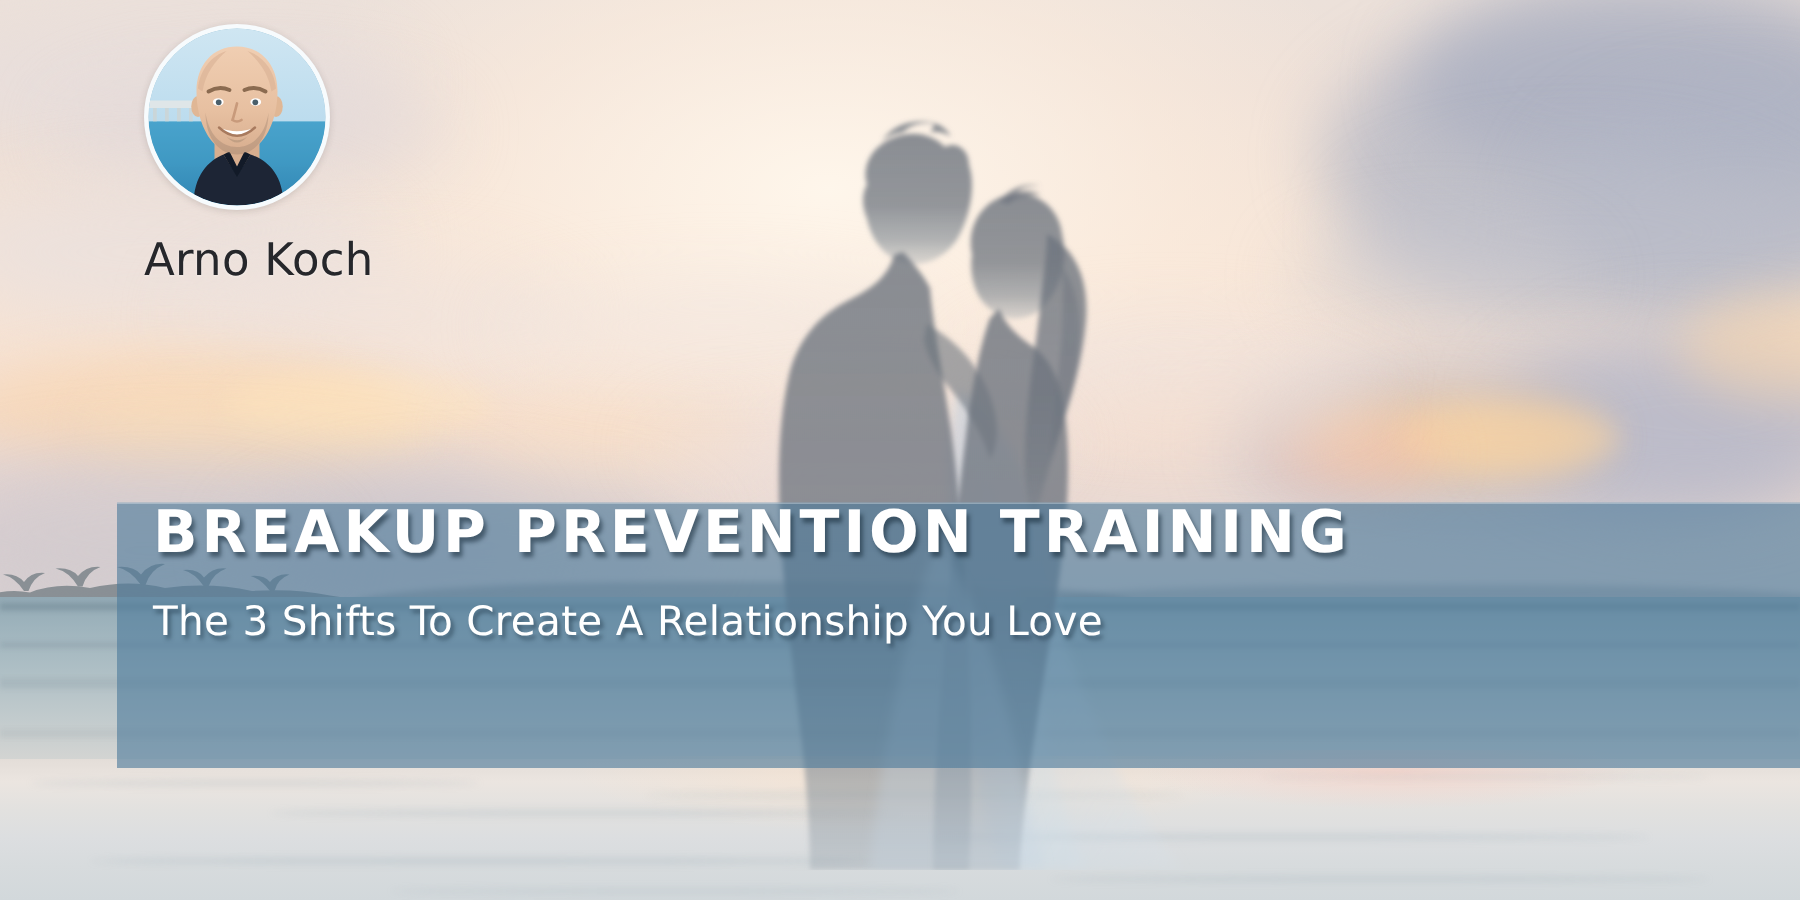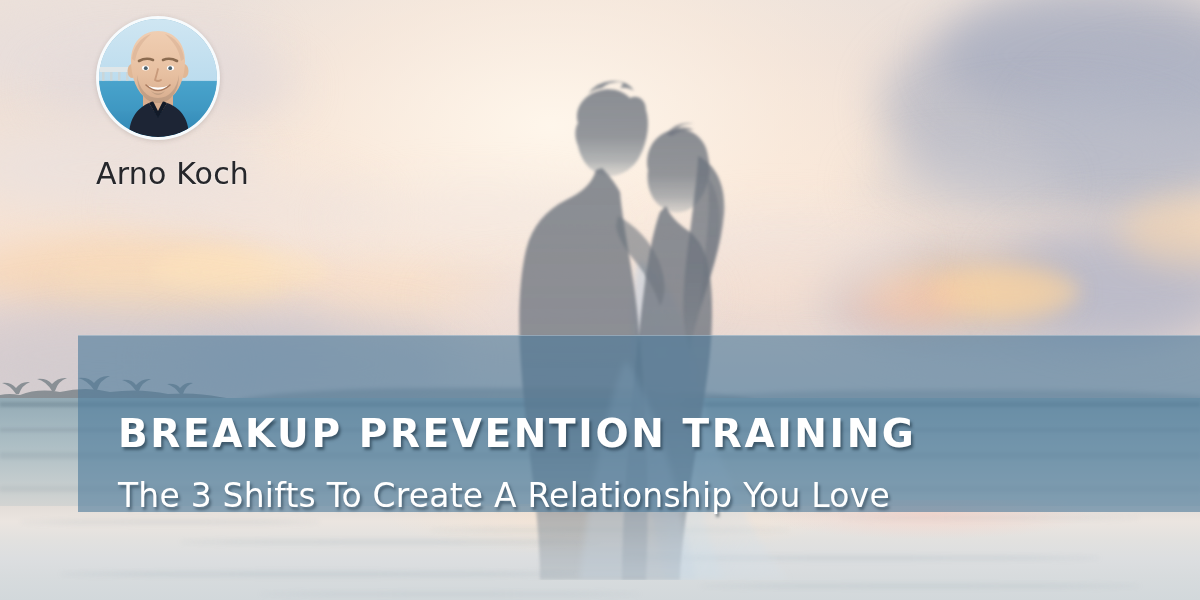--- a/index.html
+++ b/index.html
@@ -200,37 +200,37 @@
     position: absolute;
     left: 78px;
     top: 335px;
     width: 1122px;
     height: 177px;
     background: rgba(78,123,155,0.62);
     border-top: 1px solid rgba(255,255,255,0.30);
     box-sizing: border-box;
     display: flex;
     flex-direction: column;
-    justify-content: flex-end;
-    padding-left: 40px;
+    justify-content: flex-start;
+    padding-left: 24px;
   }
   .banner-title {
     font-family: "DejaVu Sans", sans-serif;
     font-size: 39px;
     font-weight: bold;
     letter-spacing: 2.6px;
     color: #ffffff;
     text-shadow: 2px 3px 3px rgba(20,40,55,0.55);
     line-height: 1;
     margin: 0 0 26px 0;
     white-space: nowrap;
   }
   .banner-subtitle {
     font-family: "DejaVu Sans", sans-serif;
-    font-size: 33px;
+    font-size: 27px;
     font-weight: normal;
     letter-spacing: 0.2px;
     color: #ffffff;
     text-shadow: 2px 3px 3px rgba(20,40,55,0.5);
     line-height: 1;
     margin: 0;
     white-space: nowrap;
   }
 
   

